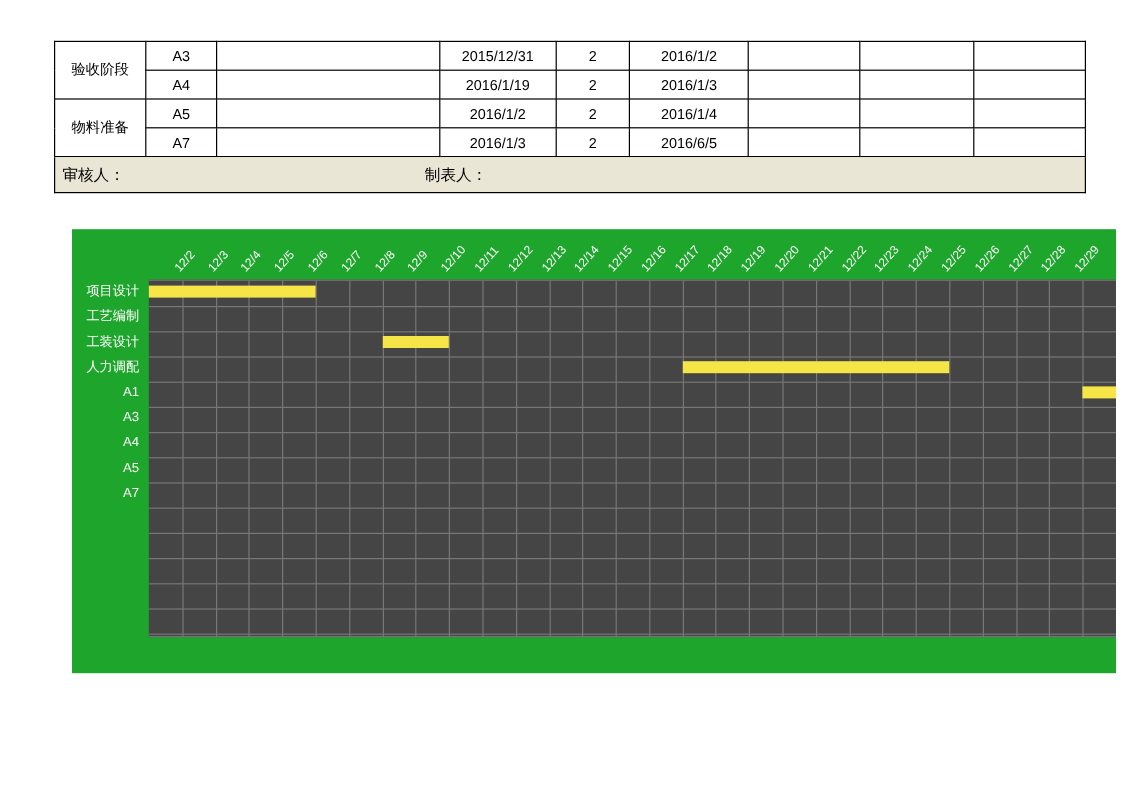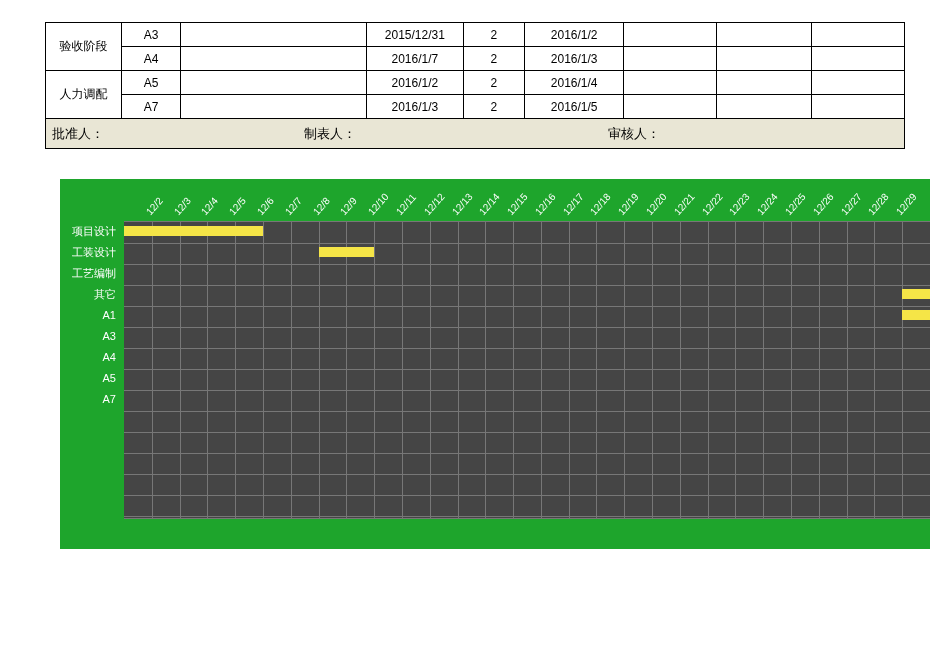--- a/index.html
+++ b/index.html
@@ -13,20 +13,21 @@
     height: 672px;
     overflow: hidden;
   }
   .page {
     padding: 22px 45px 0 45px;
   }
   table.data {
     width: 100%;
     border-collapse: collapse;
     table-layout: fixed;
+    margin-top: 12px;
   }
   table.data td {
     border: 1px solid #000;
     height: 24px;
     text-align: center;
     vertical-align: middle;
     font-size: 12px;
     padding: 0;
   }
   .col0 { width: 72px; }
@@ -157,55 +158,54 @@
           <td>2015/12/31</td>
           <td>2</td>
           <td>2016/1/2</td>
           <td></td>
           <td></td>
           <td></td>
         </tr>
         <tr>
           <td>A4</td>
           <td></td>
-          <td>2016/1/7</td>
+          <td>2016/1/19</td>
           <td>2</td>
           <td>2016/1/3</td>
           <td></td>
           <td></td>
           <td></td>
         </tr>
         <tr>
-          <td rowspan="2">人力调配</td>
+          <td rowspan="2">物料准备</td>
           <td>A5</td>
           <td></td>
           <td>2016/1/2</td>
           <td>2</td>
           <td>2016/1/4</td>
           <td></td>
           <td></td>
           <td></td>
         </tr>
         <tr>
           <td>A7</td>
           <td></td>
           <td>2016/1/3</td>
           <td>2</td>
-          <td>2016/1/5</td>
+          <td>2016/6/5</td>
           <td></td>
           <td></td>
           <td></td>
         </tr>
       </tbody>
   </table>
 
   <div class="footer-row">
-    <div class="cell footer-approve">批准人：</div>
+    <div class="cell footer-review">审核人：</div>
     <div class="cell footer-prepare">制表人：</div>
-    <div class="cell footer-review">审核人：</div>
   </div>
 
   <div class="chart">
     <div class="chart-bg" id="chart-bg">
         <div class="grid-v" style="left: 27.7931px;"></div>
         <div class="grid-v" style="left: 55.5862px;"></div>
         <div class="grid-v" style="left: 83.3793px;"></div>
         <div class="grid-v" style="left: 111.172px;"></div>
         <div class="grid-v" style="left: 138.966px;"></div>
         <div class="grid-v" style="left: 166.759px;"></div>
@@ -275,29 +275,29 @@
         <div class="xlabel" style="left: 722.621px;">12/27</div>
         <div class="xlabel" style="left: 750.414px;">12/28</div>
         <div class="xlabel" style="left: 778.207px;">12/29</div>
       </div>
     <div class="chart-inner" id="chart-inner">
         <div class="chart-row">
           <div class="chart-row-label">项目设计</div>
           <div class="bar" style="left: 0px; width: 138.966px;"></div>
         </div>
         <div class="chart-row">
+          <div class="chart-row-label">工艺编制</div>
+        </div>
+        <div class="chart-row">
           <div class="chart-row-label">工装设计</div>
           <div class="bar" style="left: 194.552px; width: 55.5862px;"></div>
         </div>
         <div class="chart-row">
-          <div class="chart-row-label">工艺编制</div>
-        </div>
-        <div class="chart-row">
-          <div class="chart-row-label">其它</div>
-          <div class="bar" style="left: 778.207px; width: 55.5862px;"></div>
+          <div class="chart-row-label">人力调配</div>
+          <div class="bar" style="left: 444.69px; width: 222.345px;"></div>
         </div>
         <div class="chart-row">
           <div class="chart-row-label">A1</div>
           <div class="bar" style="left: 778.207px; width: 55.5862px;"></div>
         </div>
         <div class="chart-row">
           <div class="chart-row-label">A3</div>
         </div>
         <div class="chart-row">
           <div class="chart-row-label">A4</div>

